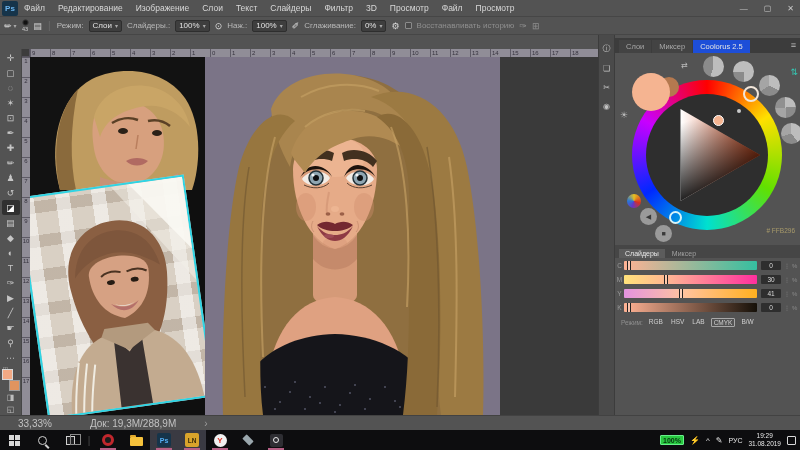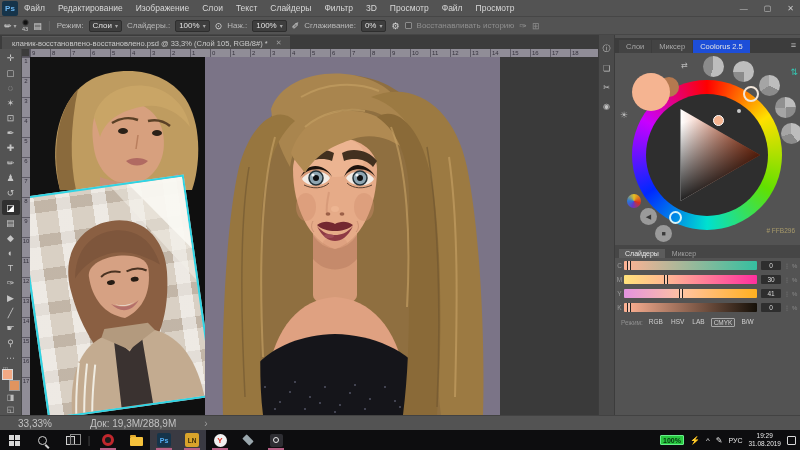--- a/index.html
+++ b/index.html
@@ -194,26 +194,20 @@
       <span>0%</span>
       <span class="ob-caret">▾</span>
     </span>
     <span class="ob-icon">⚙</span>
     <span class="ob-check"></span>
     <span class="ob-dim">Восстанавливать историю</span>
     <span class="ob-icon ob-dim">✑</span>
     <span class="ob-icon ob-dim">⊞</span>
   </div>
 
-  <div class="tabbar">
-    <div class="doctab">
-      <span>кланик-восстановлено-восстановлено.psd @ 33,3% (Слой 105, RGB/8#) *</span>
-      <span class="tclose">✕</span>
-    </div>
-  </div>
 
   <div class="toolbar">
     <div style="display:flex;flex-direction:column;align-items:center;">
 
         <div class="tool">
           <span>✛</span>
         </div>
 
         <div class="tool">
           <span>▢</span>

